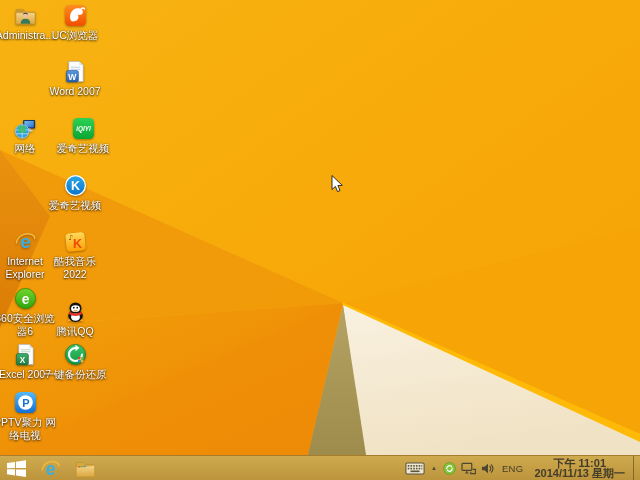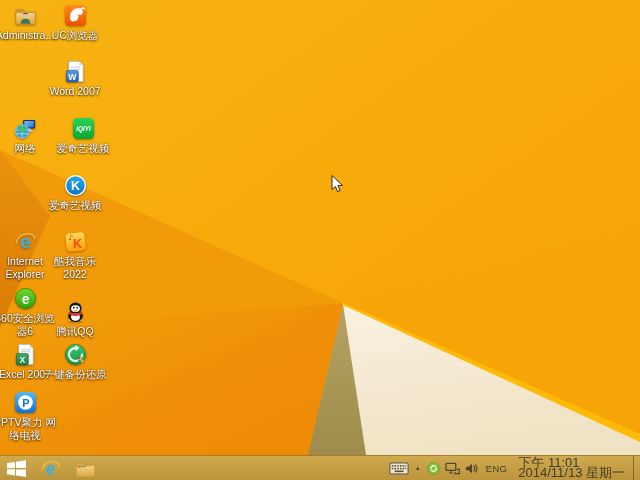--- a/index.html
+++ b/index.html
@@ -31,21 +31,21 @@
     border-top:1px solid rgba(150,105,30,.55);
     box-sizing:border-box;
     display:flex;align-items:center;
   }
   .tbtn{height:24px;display:flex;align-items:center;justify-content:center;padding:0 7px;}
   .tbtn svg{display:block;}
   .tray{margin-left:auto;display:flex;align-items:center;gap:5px;padding-right:1px;height:24px;}
   .tray svg{display:block;}
   .chev{font-size:6px;color:#4c4631;line-height:6px;padding:0 1px;}
   .lang{font-size:9.5px;color:#433d2a;padding:0 3px;letter-spacing:.3px;}
-  .clock{text-align:left;font-size:13px;line-height:10.5px;color:#433d2a;padding:0 3px;white-space:nowrap;}
+  .clock{text-align:center;font-size:11px;line-height:10.5px;color:#433d2a;padding:0 3px;white-space:nowrap;font-weight:bold;}
   .showdesk{width:5px;height:24px;border-left:1px solid rgba(90,70,22,.6);}
 
   
   .cursor{position:absolute;left:331px;top:175px;pointer-events:none;}
 </style>
 </head>
 <body>
 
 <svg width="0" height="0" style="position:absolute">
   <defs>

